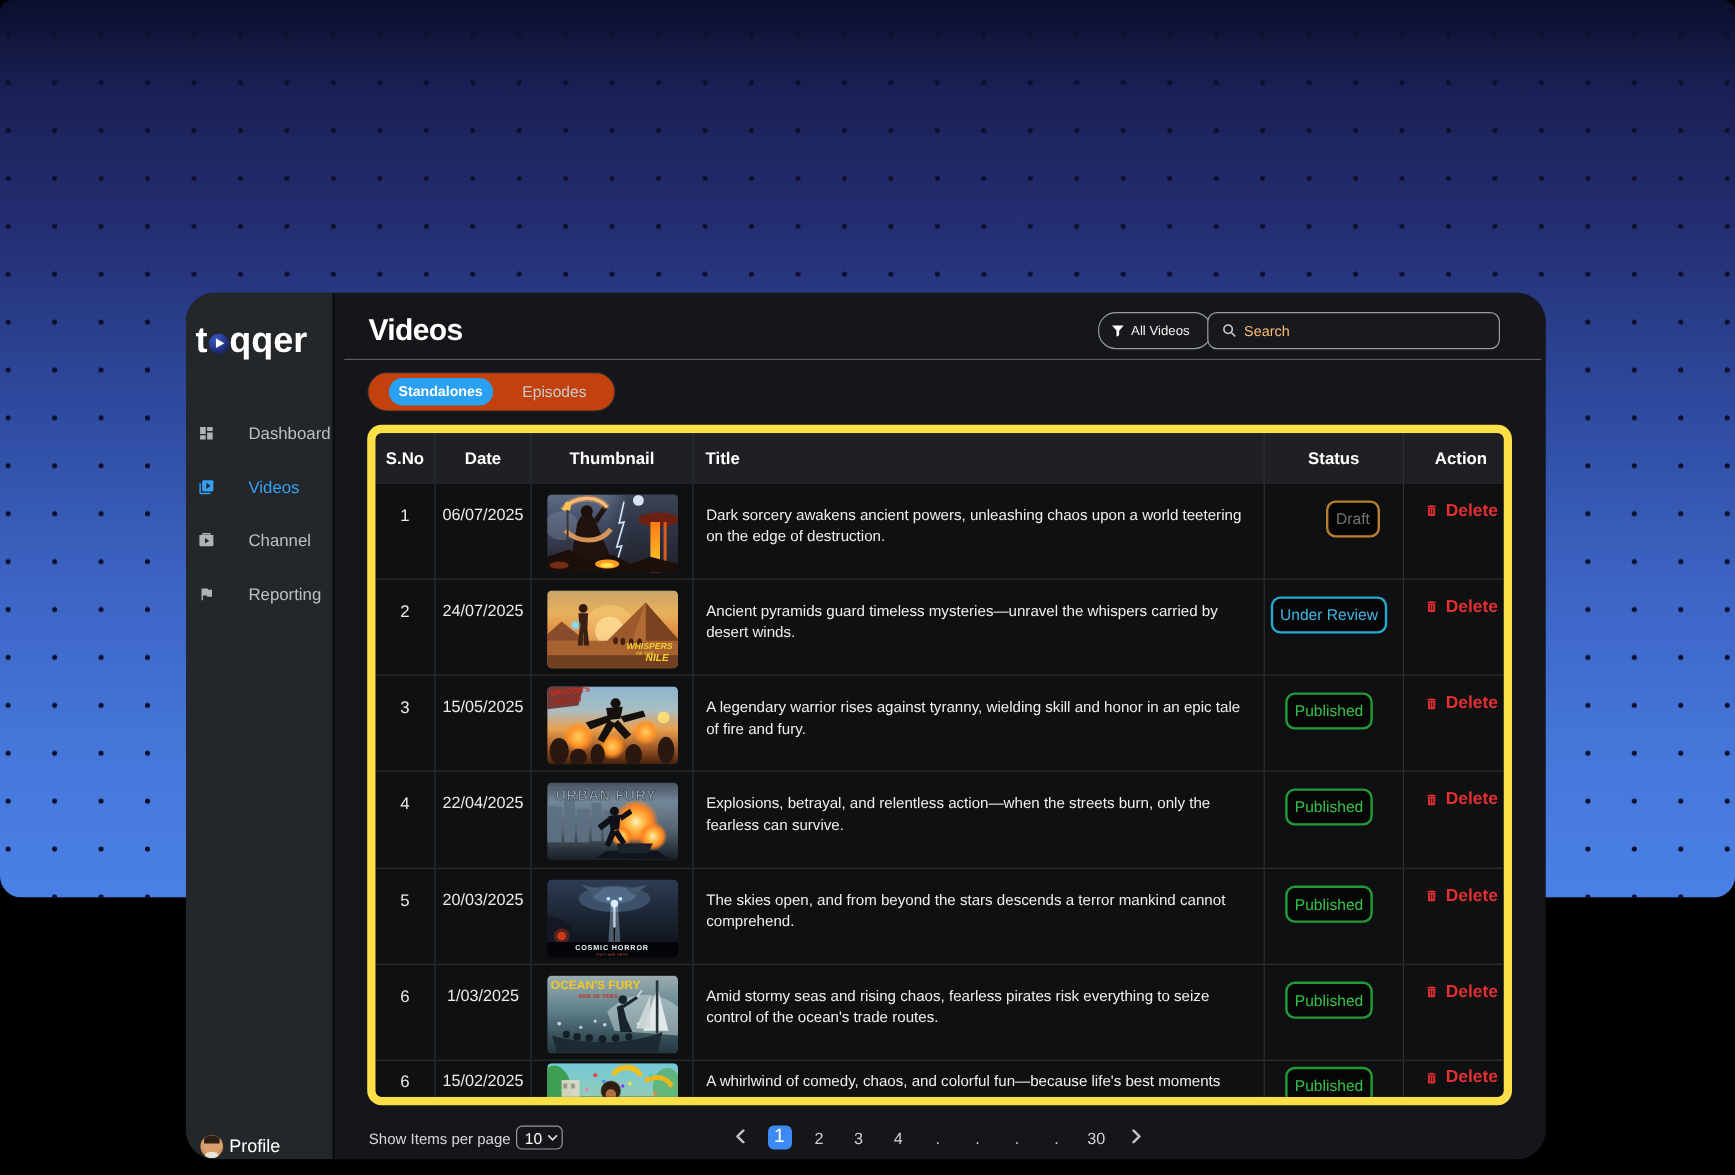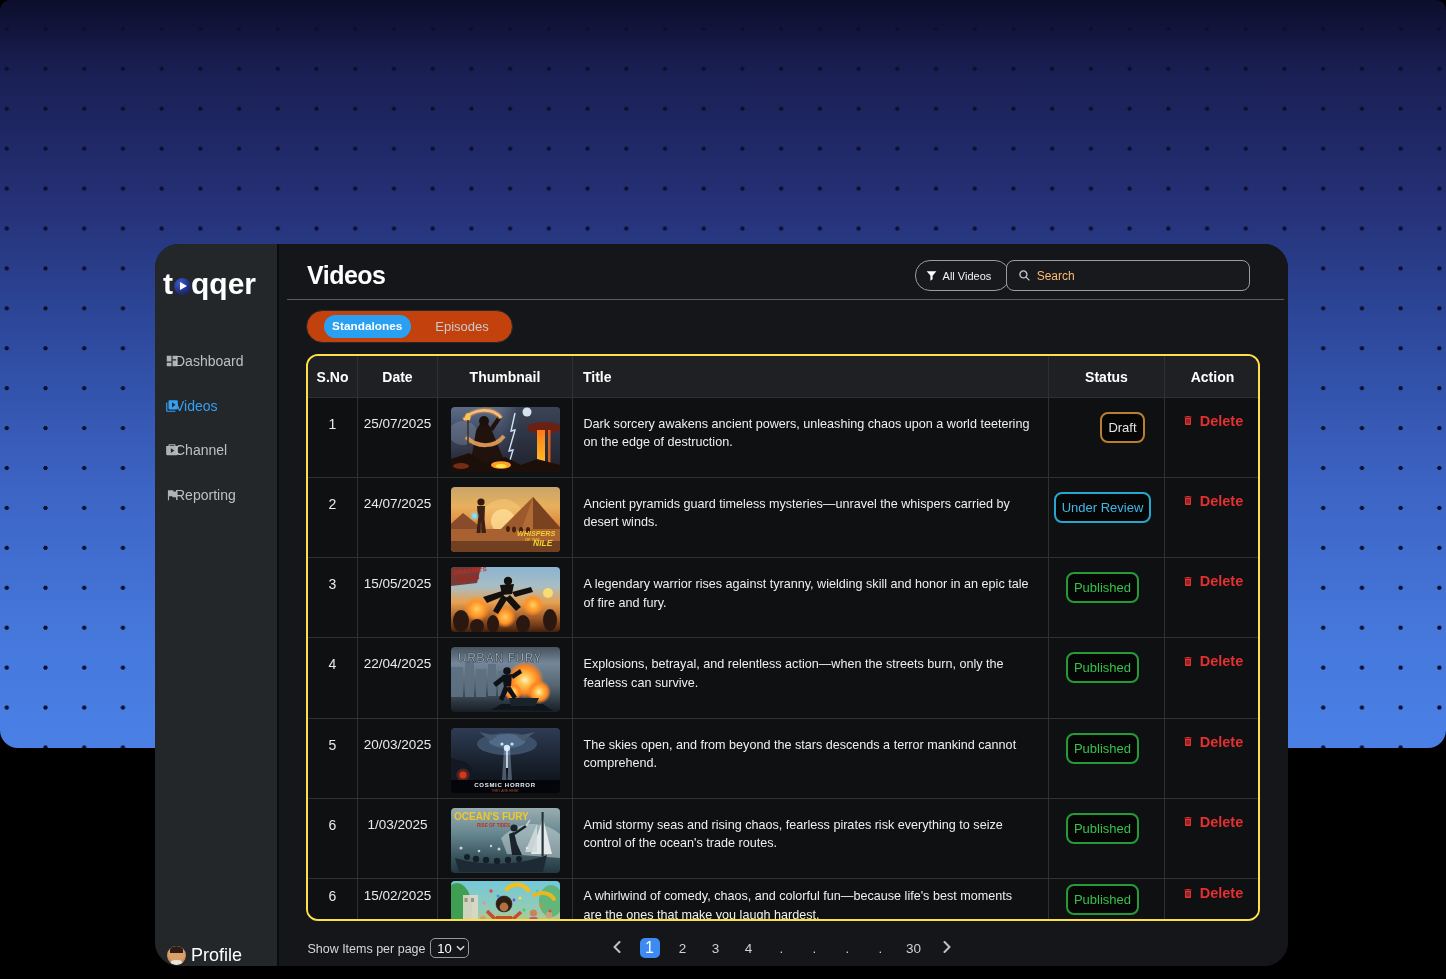--- a/index.html
+++ b/index.html
@@ -24,31 +24,31 @@
   background:#23272a; border-right:2px solid #0b0c0e; }
 .logo { position:absolute; left:8px; top:23px; height:34px; color:#fff;
   font-size:30px; font-weight:700; letter-spacing:0px; display:flex; align-items:center; }
 .logo .pc { display:inline-block; width:17px; height:17px; border-radius:50%;
   background:radial-gradient(circle at 35% 30%, #3f5ccc 0%, #22307e 55%, #131b4e 100%);
   position:relative; margin:4px 0.5px 0 0.5px; }
 .logo .pc:after { content:""; position:absolute; left:6px; top:4.2px;
   border-left:7px solid #fff; border-top:4.3px solid transparent; border-bottom:4.3px solid transparent; }
 .nav-item { position:absolute; left:0; width:124px; height:24px; display:flex; align-items:center; }
 .nav-item svg { position:absolute; left:9.5px; width:14px; height:14px; }
-.nav-item span { position:absolute; left:20px; font-size:14px; color:#bdc0c3;text-align:center; }
+.nav-item span { position:absolute; left:52px; font-size:14px; color:#bdc0c3;text-align:center; }
 .nav-item.active span { color:#35a1f4; }
 #nav1 { top:105px; } #nav2 { top:149.5px; } #nav3 { top:193.5px; } #nav4 { top:239px; }
 .profile { position:absolute; left:12px; top:699px; height:24px; display:flex; align-items:center; }
 .profile .av { width:19px; height:19px; border-radius:50%; overflow:hidden;
   background:radial-gradient(circle at 50% 38%, #d9a06c 0 52%, #c3855a 70%, #7a4a2c 100%); position:relative; }
 .profile .av:before { content:""; position:absolute; left:3px; top:0.5px; width:13px; height:7px;
   border-radius:50% 50% 0 0; background:#2e1d14; }
 .profile .av:after { content:""; position:absolute; left:4px; top:14.5px; width:11px; height:5px;
   border-radius:45% 45% 0 0; background:#e8e4da; }
-.profile span { margin-left:5px; font-size:18px; color:#fff; }
+.profile span { margin-left:5px; font-size:15px; color:#fff; }
 
 .main { position:absolute; left:126px; top:0; right:0; bottom:0; background:#141619; }
 .vtitle { position:absolute; left:26px; top:17px; font-size:25px; font-weight:700; color:#fff; letter-spacing:-0.5px; }
 .hbtn { position:absolute; top:16.4px; height:31px; border:1px solid #9a9da0; border-radius:6px;
   display:flex; align-items:center; color:#fff; background:#17191c; }
 #filterbtn { left:633.6px; width:95px; border-radius:15px; }
 #filterbtn svg { margin-left:9px; }
 #filterbtn span { margin-left:5px; font-size:11px; color:#f2f2f2; white-space:nowrap; }
 #searchbox { left:724.7px; width:244.8px; border-radius:8px; }
 #searchbox svg { margin-left:11px; }
@@ -59,37 +59,37 @@
 .tab-pill { position:absolute; left:17.2px; top:4.3px; width:87px; height:23px; border-radius:12px;
   background:#2aa0f2; color:#fff; font-size:11.8px; font-weight:700;
   display:flex; align-items:center; justify-content:center; }
 .tab-ep { position:absolute; left:118px; top:0; width:75px; height:32px; color:#c9cbce;
   font-size:13px; display:flex; align-items:center; justify-content:center; }
 .addbtn { position:absolute; left:832.6px; top:72.1px; width:138.6px; height:40px; border-radius:6px;
   background:#2b9ff0; color:#fff; font-size:14.5px; font-weight:700;
   display:flex; align-items:center; justify-content:center;margin-top:48px; }
 
 .tbl { position:absolute; left:25px; top:109.5px; width:954px; height:567px;
-  border:2px solid #fde047; border-radius:12px; overflow:hidden; background:#0f1012; }
+  border:7px solid #fde047; border-radius:12px; overflow:hidden; background:#0f1012; }
 .trow { display:grid; grid-template-columns:50px 80px 135px 476px 116px 95px; }
 .thead { height:41px; background:#1e2023; }
 .thead .c { font-size:14px; font-weight:700; color:#fff; padding-top:13px; }
 .tbody { height:80.3px; background:#0f1012; border-top:1px solid #2e3032; }
 .c { border-right:1px solid #2e3032; position:relative; }
 .c:last-child { border-right:none; }
 .c.ctr { text-align:center; }
 .c.lft { padding-left:10px; }
 .sno { padding-top:18px; font-size:14px; color:#eceaea; }
 .date { padding-top:18px; font-size:13.5px; color:#eceaea; }
 .titl { padding-top:17px; padding-left:10.5px; font-size:12.6px; line-height:18.4px; color:#f0efee; white-space:nowrap; overflow:hidden; }
 .thmb { padding-top:9px; }
 .thmb svg { display:block; margin:0 auto; border-radius:4px; }
 .badge { display:inline-block; position:relative; left:-4px; margin-top:14px; border-radius:8px; font-size:13px;
   padding:6px 6px; border:2px solid; background:#060607; }
-.b-draft { border-color:#b97e2f; color:#e5e5e5;margin-left:40px; }
+.b-draft { border-color:#b97e2f; color:#737373;margin-left:40px; }
 .b-rev { border-color:#27a7cf; color:#41b6e6; }
 .b-pub { border-color:#249b38; color:#35c24a; }
 .last .sno, .last .date { padding-top:9px; }
 .last .titl { padding-top:8px; }
 .last .badge { margin-top:5px; }
 .last .del { margin-top:6px !important; }
 .last .thmb { padding-top:2px; }
 .del { margin-top:15px; display:flex; align-items:center; justify-content:center; gap:6px;
   color:#e33030; font-size:14.5px; font-weight:700; }
 
@@ -165,21 +165,21 @@
         <div class="trow thead">
           <div class="c ctr">S.No</div>
           <div class="c ctr">Date</div>
           <div class="c ctr">Thumbnail</div>
           <div class="c lft">Title</div>
           <div class="c ctr">Status</div>
           <div class="c ctr">Action</div>
         </div>
         <div class="trow tbody">
           <div class="c ctr sno">1</div>
-          <div class="c ctr date">25/07/2025</div>
+          <div class="c ctr date">06/07/2025</div>
           <div class="c thmb">
             <svg width="109" height="65" viewBox="0 0 109 65">
               <defs>
                   <linearGradient id="g1" x1="0" y1="0" x2="0" y2="1">
                 <stop offset="0" stop-color="#5d6c86"></stop>
                     <stop offset="0.35" stop-color="#434e66"></stop>
                 <stop offset="0.7" stop-color="#303344"></stop>
                     <stop offset="1" stop-color="#201c26"></stop>
                   </linearGradient>
                 <linearGradient id="g1c" x1="0" y1="0" x2="0" y2="1">

